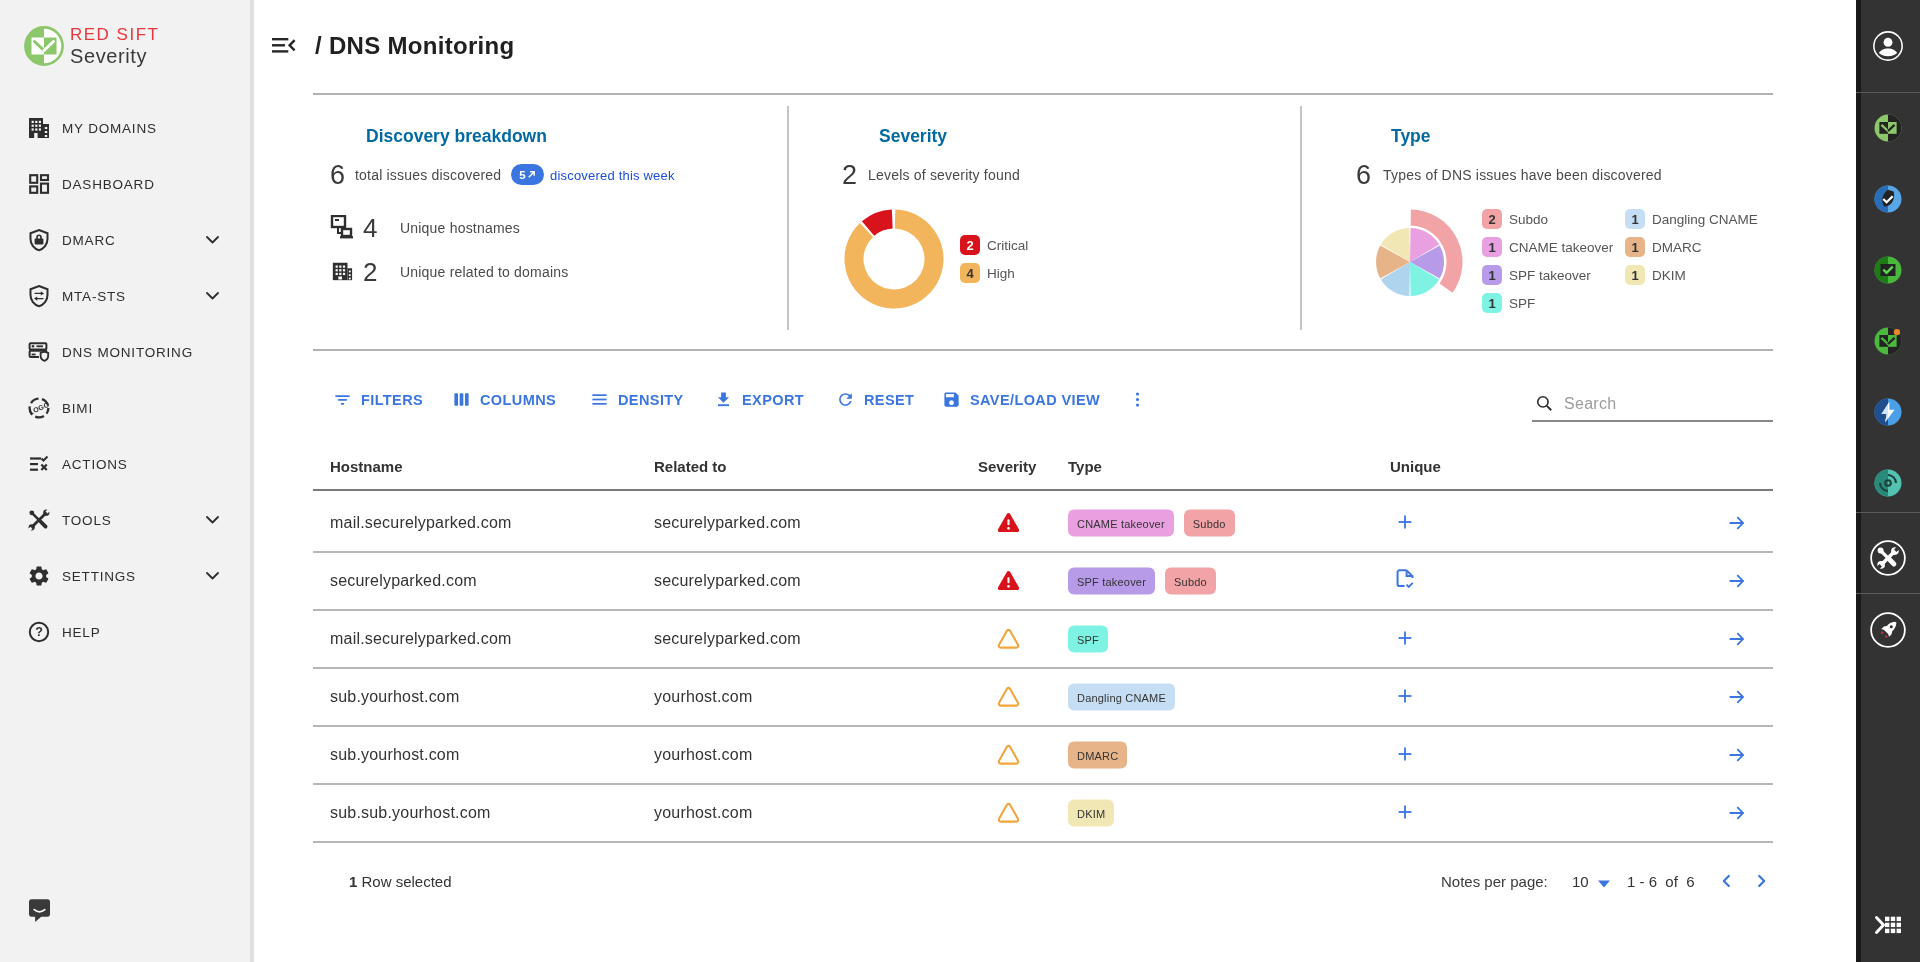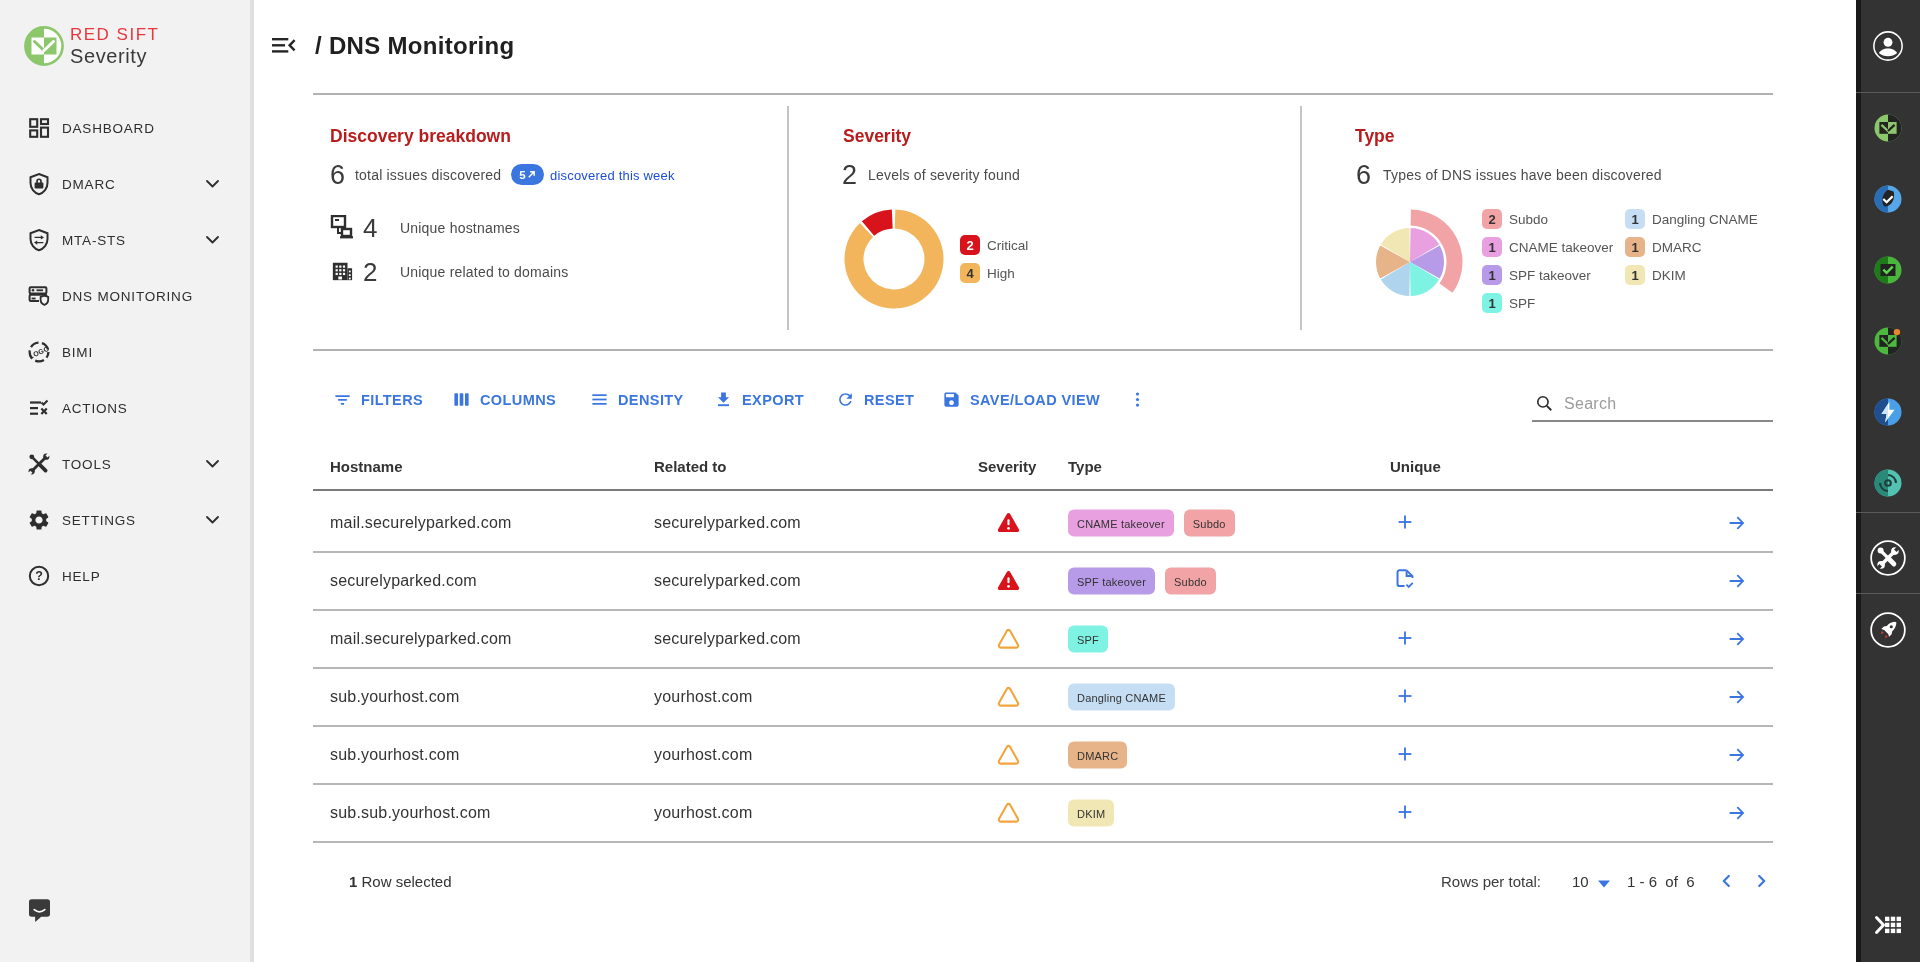--- a/index.html
+++ b/index.html
@@ -29,21 +29,21 @@
 .rico { position:absolute; left:50%; transform:translate(-50%,-50%); }
 
 
 #main { position:absolute; left:256px; top:0; width:1600px; height:962px; background:#fff; }
 
 .h-collapse { position:absolute; left:16px; top:37px; }
 .pagetitle { position:absolute; left:59px; top:32px; font-size:24px; font-weight:700; color:#202020; letter-spacing:0.3px;}
 .hr1 { position:absolute; left:57px; width:1460px; height:2px; background:#b2b2b2; }
 
 
-.cardhead { font-size:17.5px; font-weight:700; color:#b91c1c; letter-spacing:0; }
+.cardhead { font-size:17.5px; font-weight:700; color:#0369a1; letter-spacing:0;margin-left:36px; }
 .bignum { font-size:27px; font-weight:400; color:#3a3a3a; }
 .mednum { font-size:26px; font-weight:400; color:#3a3a3a; }
 .cardtxt { font-size:14px; color:#4a4a4a; letter-spacing:0.2px;}
 .graytxt { font-size:13px; color:#1d4ed8; letter-spacing:0.2px;}
 .vdiv { position:absolute; top:106px; height:224px; width:2px; background:#c4c4c4; }
 .pill { position:absolute; left:255px; top:164px; width:33px; height:21px; border-radius:10.5px;
   background:#3b76e0; color:#fff; font-size:11.5px; font-weight:700;
   display:flex; align-items:center; justify-content:center; }
 .legsq { width:20px; height:20px; border-radius:5px; display:inline-flex; align-items:center;
   justify-content:center; font-size:13px; font-weight:700; color:#333; }
@@ -85,20 +85,41 @@
     <rect x="7.5" y="11.5" width="12.5" height="17" fill="#fff"></rect>
     <rect x="20" y="11.5" width="12.5" height="17" fill="#8cc76b"></rect>
     <path d="M10.5 15.5 L20 24.5" stroke="#8cc76b" stroke-width="3" fill="none" stroke-linecap="round"></path>
     <path d="M20 24.5 L29.5 15.5" stroke="#fff" stroke-width="3" fill="none" stroke-linecap="round"></path>
   </svg>
   <div class="brandtxt">
     <div class="brand1">RED SIFT</div>
     <div class="brand2">Severity</div>
   </div>
   <div class="menu" id="menu">
+      <div class="mi">
+        <svg class="ic" viewBox="0 0 24 24">
+          <path fill="#2e2e2e" d="M2 2h14v20H2z M16 8h6v14h-6z"></path>
+          <g fill="#f4f4f4">
+            <rect x="4.6" y="4.8" width="2.2" height="2.2"></rect>
+            <rect x="8.2" y="4.8" width="2.2" height="2.2"></rect>
+            <rect x="11.8" y="4.8" width="2.2" height="2.2"></rect>
+            <rect x="4.6" y="8.6" width="2.2" height="2.2"></rect>
+            <rect x="8.2" y="8.6" width="2.2" height="2.2"></rect>
+            <rect x="11.8" y="8.6" width="2.2" height="2.2"></rect>
+            <rect x="4.6" y="12.4" width="2.2" height="2.2"></rect>
+            <rect x="8.2" y="12.4" width="2.2" height="2.2"></rect>
+            <rect x="11.8" y="12.4" width="2.2" height="2.2"></rect>
+            <rect x="7.2" y="17" width="3.4" height="5"></rect>
+            <rect x="17.8" y="11" width="2.4" height="2"></rect>
+            <rect x="17.8" y="15" width="2.4" height="2"></rect>
+            <rect x="17.8" y="19" width="2.4" height="2"></rect>
+          </g>
+        </svg>
+        <span class="lbl">MY DOMAINS</span>
+      </div>
       <div class="mi">
         <svg class="ic" viewBox="0 0 24 24">
           <g fill="none" stroke="#2e2e2e" stroke-width="2.1">
             <rect x="3.2" y="3.2" width="7" height="7.6"></rect>
             <rect x="14" y="3.2" width="7" height="4.8"></rect>
             <rect x="14" y="11.6" width="7" height="9.2"></rect>
             <rect x="3.2" y="14.4" width="7" height="6.4"></rect>
           </g>
         </svg>
         <span class="lbl">DASHBOARD</span>
@@ -459,21 +480,21 @@
             <path d="M11 5h2v14h-2z"></path>
             <path d="M5 11h14v2H5z"></path>
           </svg></div>
         <div class="cell" style="left:1413px;height:22px;"><svg width="22" height="22" viewBox="0 0 24 24" fill="#3b76e0">
             <path d="M4 11h12.2l-4.6-4.6L13 5l7 7-7 7-1.4-1.4 4.6-4.6H4z"></path>
           </svg></div>
       </div>
     </div>
 
   <div class="abs foottxt" style="left:57px; top:873px;margin-left:36px;"><b>1</b> Row selected</div>
-  <div class="abs foottxt" style="left:1185px; top:873px; color:#3c3c3c;">Rows per total:</div>
+  <div class="abs foottxt" style="left:1185px; top:873px; color:#3c3c3c;">Notes per page:</div>
   <div class="abs foottxt" style="left:1316px; top:873px;">10</div>
   <svg class="abs" style="left:1342px; top:880px;" width="12" height="8" viewBox="0 0 10 6">
       <path d="M0 0 L10 0 L5 6 Z" fill="#3b76e0"></path>
     </svg>
   <div class="abs foottxt" style="left:1371px; top:873px;">1 - 6&nbsp;&nbsp;of&nbsp;&nbsp;6</div>
   <svg class="abs" style="left:1463px; top:873px;" width="16" height="16" viewBox="0 0 16 16">
       <path d="M9.8 3 L4.8 8 L9.8 13" stroke="#3b76e0" stroke-width="2.2" fill="none" stroke-linecap="round" stroke-linejoin="round"></path>
     </svg>
   <svg class="abs" style="left:1497px; top:873px;" width="16" height="16" viewBox="0 0 16 16">
       <path d="M6.2 3 L11.2 8 L6.2 13" stroke="#3b76e0" stroke-width="2.2" fill="none" stroke-linecap="round" stroke-linejoin="round"></path>

